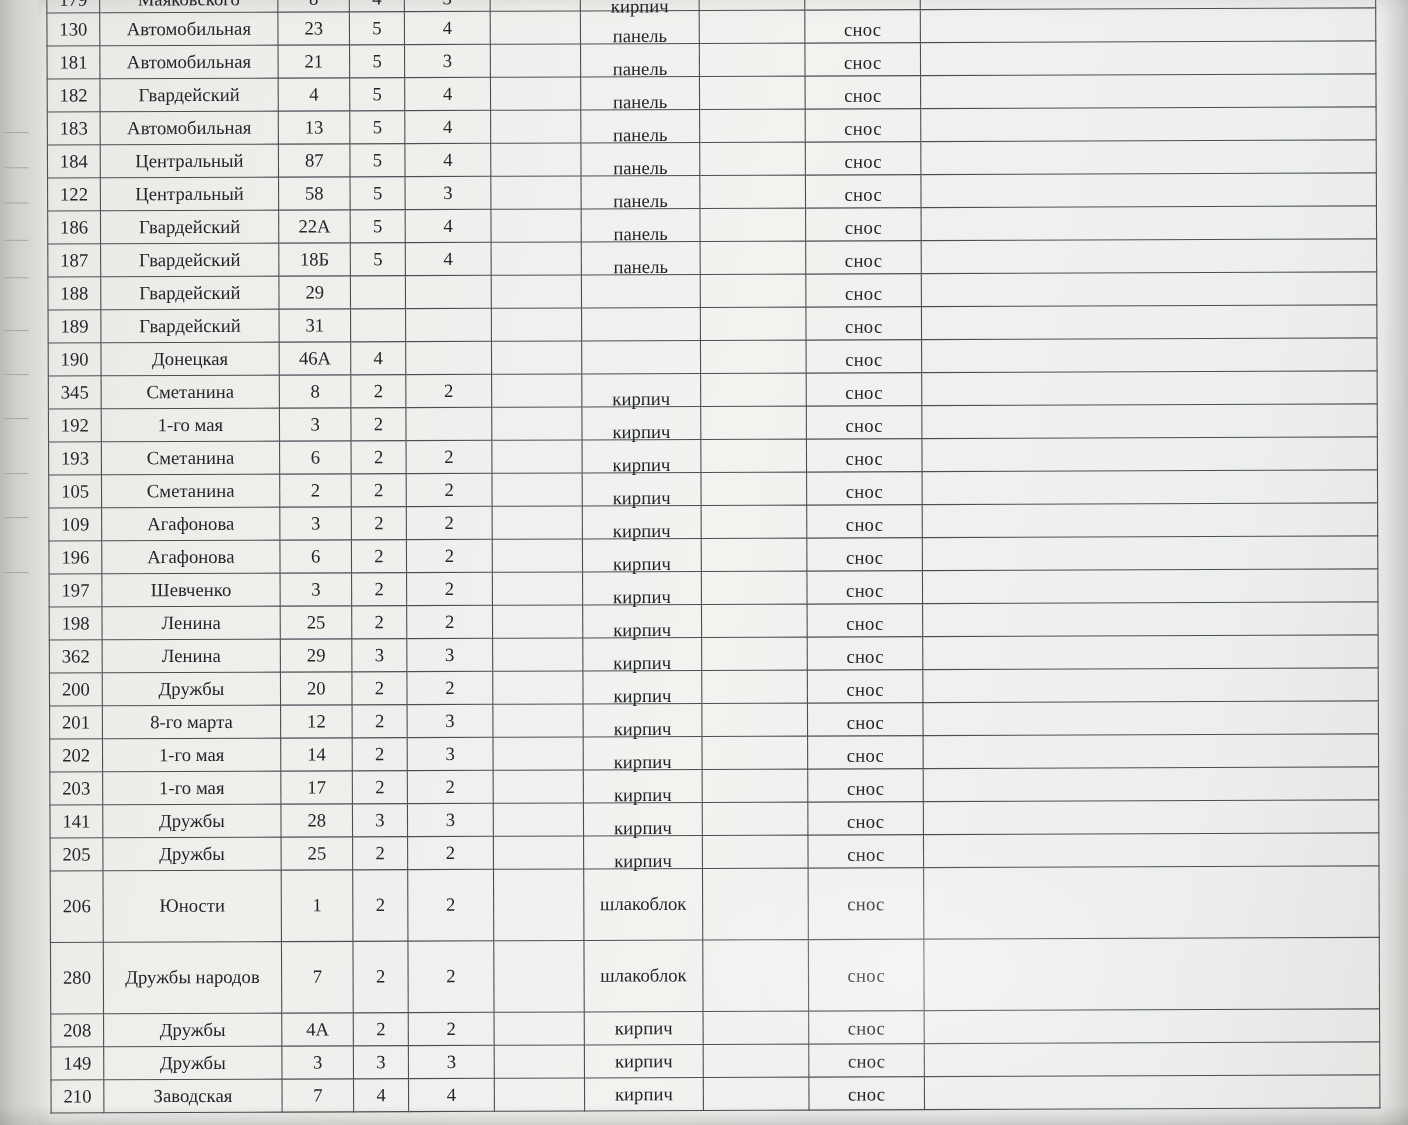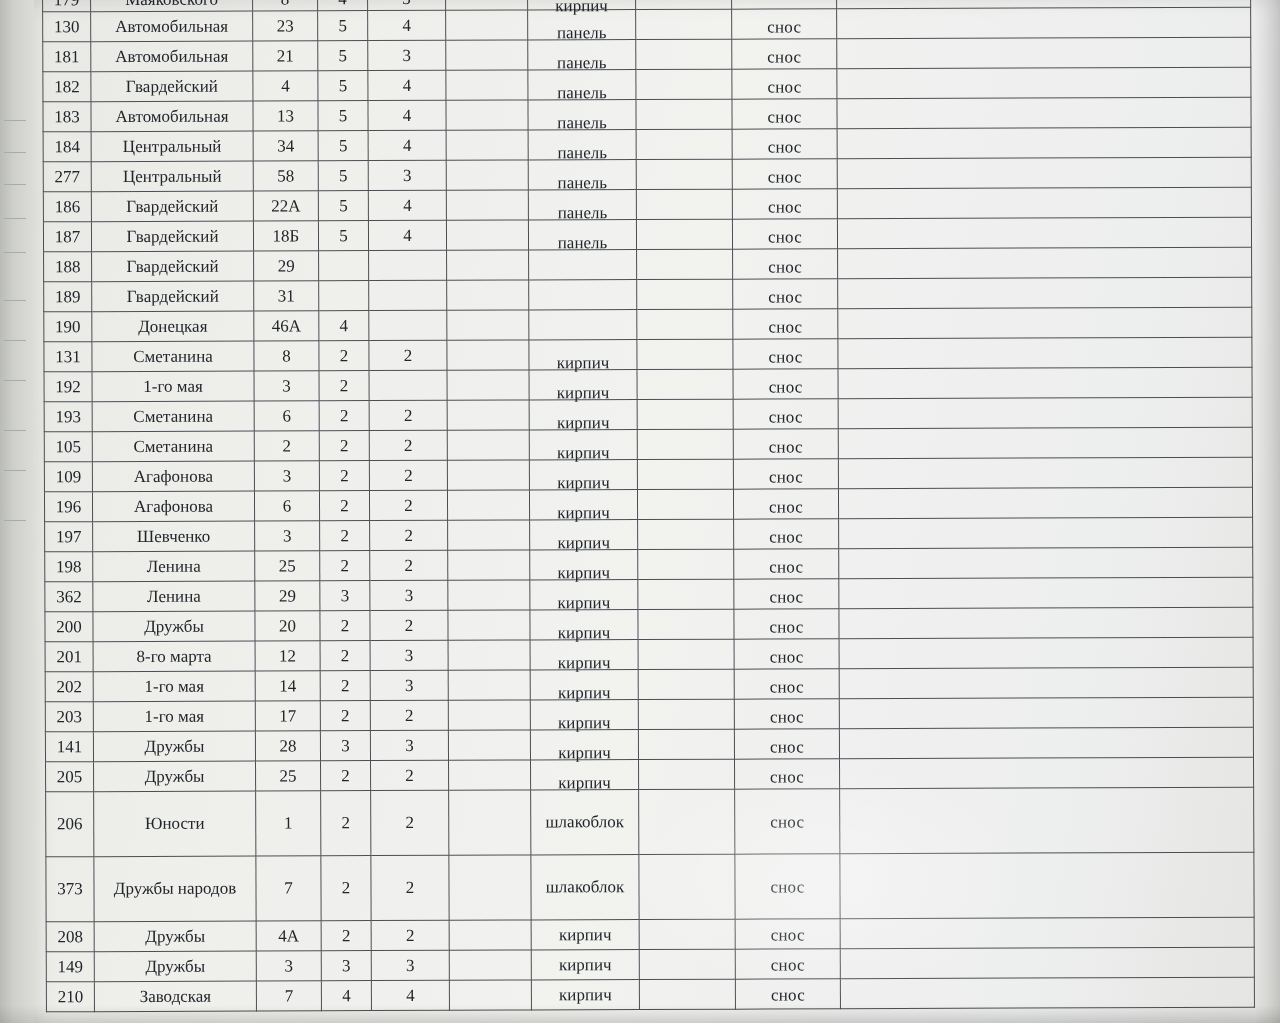--- a/index.html
+++ b/index.html
@@ -231,35 +231,35 @@
           </td>
           <td class=""></td>
           <td class="state">
             <span class="shift-state">снос</span>
           </td>
           <td class="tail"></td>
         </tr>
         <tr class="r-normal">
           <td class="num">184</td>
           <td class="street">Центральный</td>
-          <td class="house">34</td>
-          <td class="house">5</td>
-          <td class="house">4</td>
-          <td class=""></td>
-          <td class="mat mat-wrap">
-            <span class="shift-down">панель</span>
-          </td>
-          <td class=""></td>
-          <td class="state">
-            <span class="shift-state">снос</span>
-          </td>
-          <td class="tail"></td>
-        </tr>
-        <tr class="r-normal">
-          <td class="num">277</td>
+          <td class="house">87</td>
+          <td class="house">5</td>
+          <td class="house">4</td>
+          <td class=""></td>
+          <td class="mat mat-wrap">
+            <span class="shift-down">панель</span>
+          </td>
+          <td class=""></td>
+          <td class="state">
+            <span class="shift-state">снос</span>
+          </td>
+          <td class="tail"></td>
+        </tr>
+        <tr class="r-normal">
+          <td class="num">122</td>
           <td class="street">Центральный</td>
           <td class="house">58</td>
           <td class="house">5</td>
           <td class="house">3</td>
           <td class=""></td>
           <td class="mat mat-wrap">
             <span class="shift-down">панель</span>
           </td>
           <td class=""></td>
           <td class="state">
@@ -335,21 +335,21 @@
           <td class="house"></td>
           <td class=""></td>
           <td class="mat mat-wrap"></td>
           <td class=""></td>
           <td class="state">
             <span class="shift-state">снос</span>
           </td>
           <td class="tail"></td>
         </tr>
         <tr class="r-normal">
-          <td class="num">131</td>
+          <td class="num">345</td>
           <td class="street">Сметанина</td>
           <td class="house">8</td>
           <td class="house">2</td>
           <td class="house">2</td>
           <td class=""></td>
           <td class="mat mat-wrap">
             <span class="shift-down">кирпич</span>
           </td>
           <td class=""></td>
           <td class="state">
@@ -589,21 +589,21 @@
           <td class="house">2</td>
           <td class=""></td>
           <td class="mat mat-wrap">шлакоблок</td>
           <td class=""></td>
           <td class="state">
             <span class="shift-state2">снос</span>
           </td>
           <td class="tail"></td>
         </tr>
         <tr class="r-tall">
-          <td class="num">373</td>
+          <td class="num">280</td>
           <td class="street">Дружбы народов</td>
           <td class="house">7</td>
           <td class="house">2</td>
           <td class="house">2</td>
           <td class=""></td>
           <td class="mat mat-wrap">шлакоблок</td>
           <td class=""></td>
           <td class="state">
             <span class="shift-state2">снос</span>
           </td>

